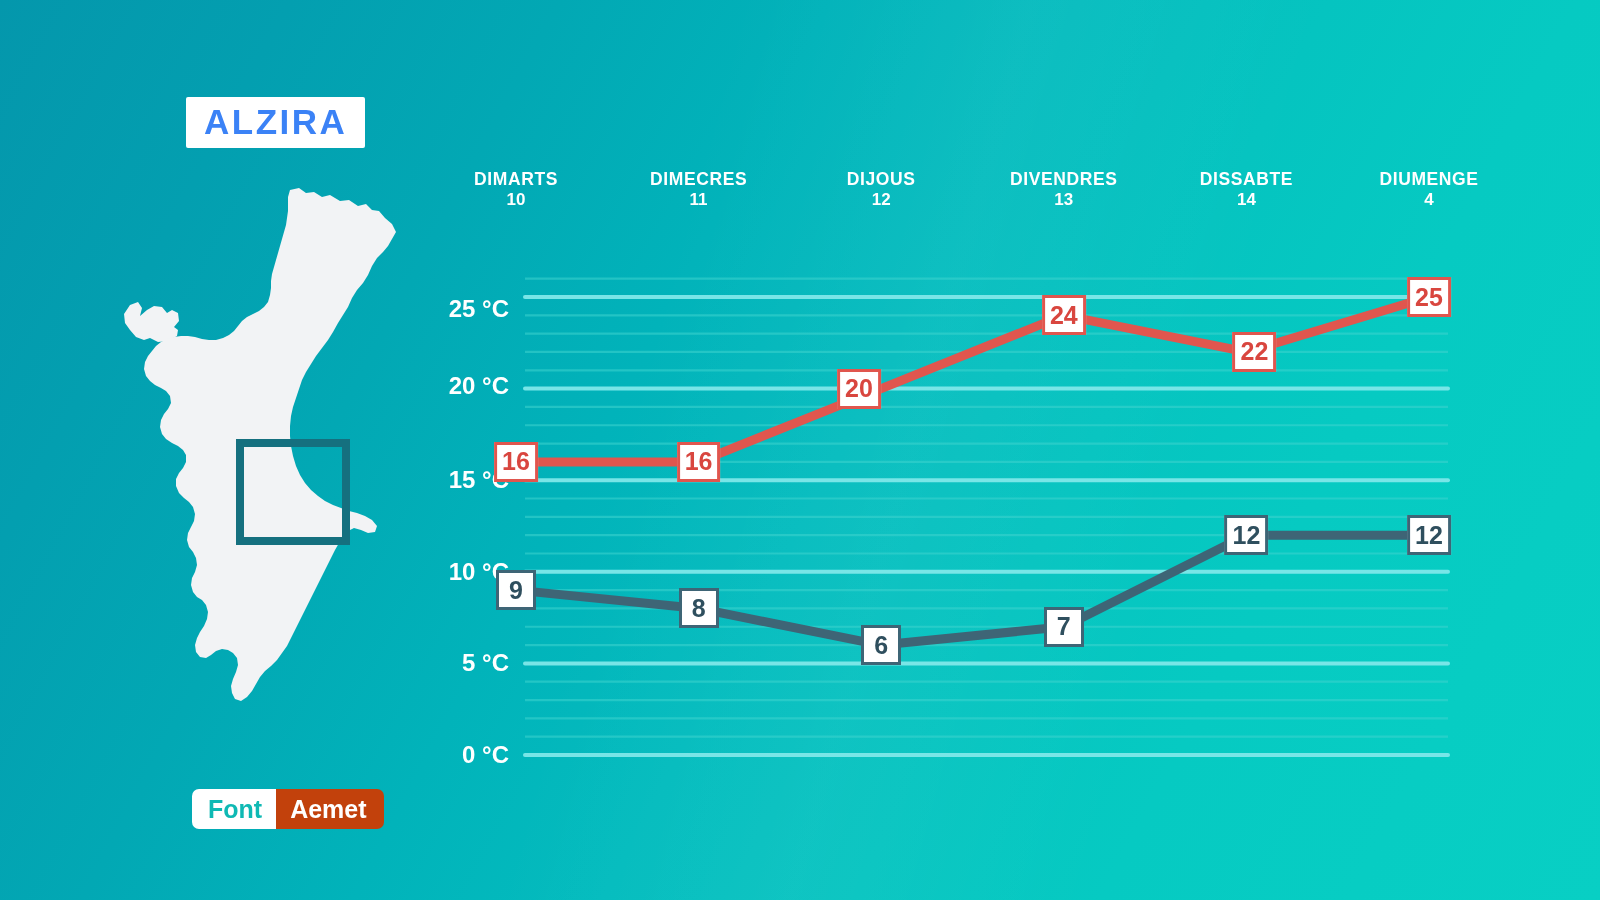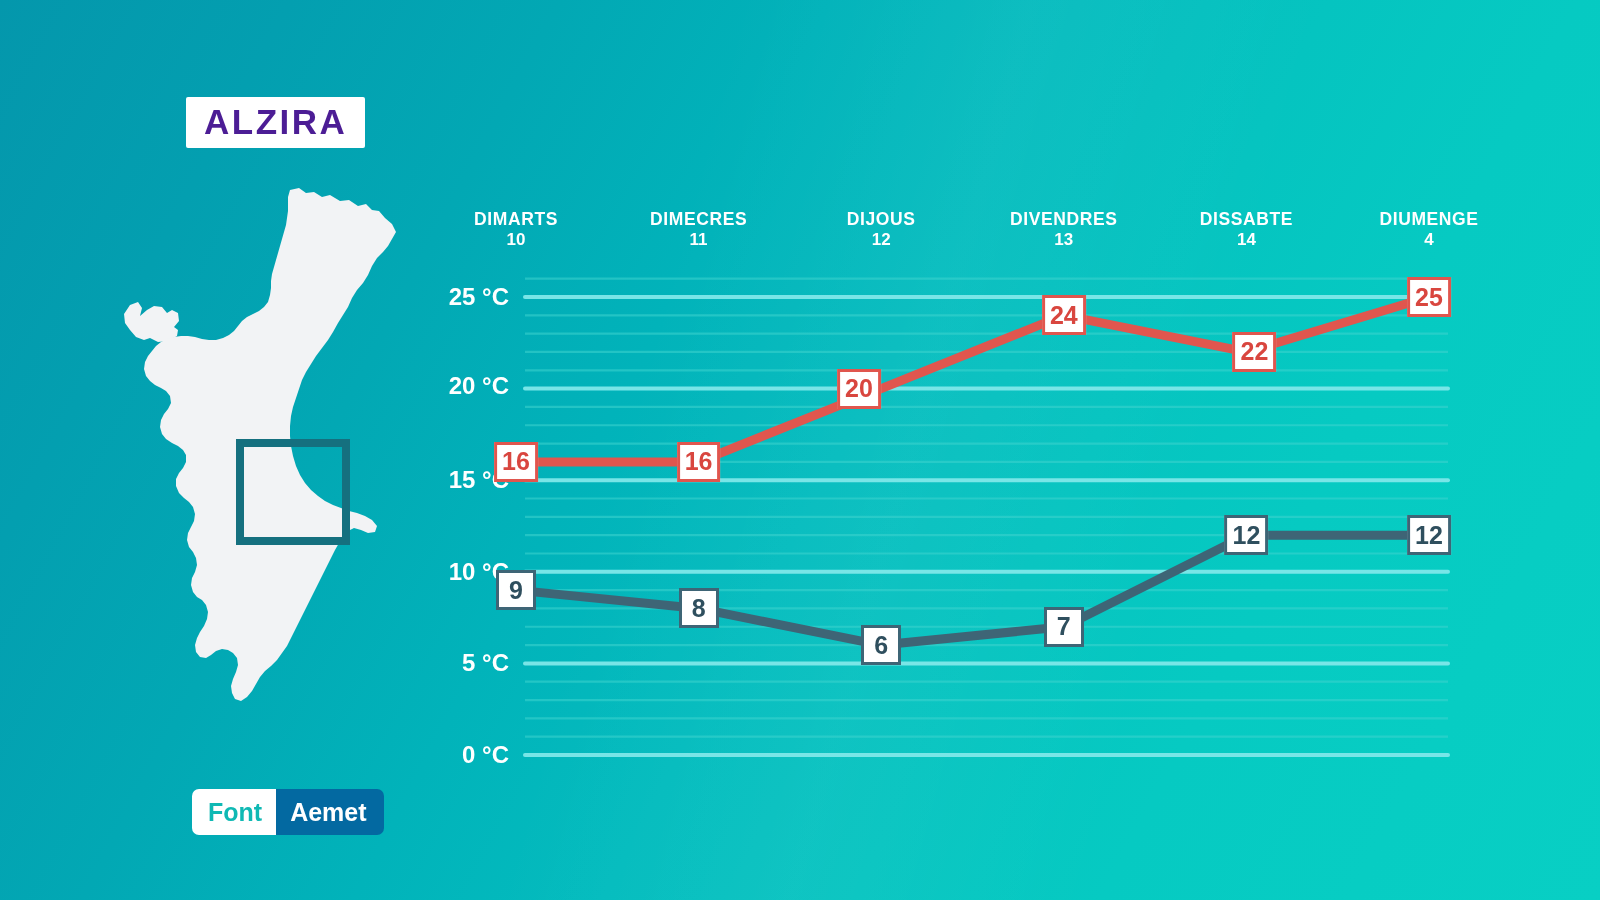--- a/index.html
+++ b/index.html
@@ -32,58 +32,57 @@
 
   
   #title-badge {
     position:absolute; left:186px; top:97px;
     background:#ffffff;
     padding:7px 18px 9px 18px;
     border-radius:2px;
   }
   #title-badge .title-text {
     font-size:35px; font-weight:bold; letter-spacing:2.5px;
-    color:#4c1d95; line-height:1; white-space:nowrap;
+    color:#3b82f6; line-height:1; white-space:nowrap;
   }
 
   
   #map-wrap { position:absolute; left:100px; top:180px; width:320px; height:580px; }
   #map-wrap svg { display:block; width:100%; height:100%; }
 
   
   #source-badge {
     position:absolute; left:192px; top:789px;
-    height:46px; display:flex; align-items:stretch;
+    height:40px; display:flex; align-items:stretch;
     border-radius:7px; overflow:hidden;
   }
   #source-label {
     background:#ffffff; color:#0fb9b4;
     font-size:25px; font-weight:bold;
     display:flex; align-items:center; padding:0 14px 0 16px;
   }
   #source-value {
-    background:#0369a1; color:#ffffff;
+    background:#c2410c; color:#ffffff;
     font-size:25px; font-weight:bold;
     display:flex; align-items:center; padding:0 17px 0 14px;
   }
 
   
   #chart {
     position:absolute;
     left:430px; top:170px;
     width:1060px; height:560px;
   }
   #day-headers {
     position:absolute; left:0; top:0; width:100%; height:52px;
   }
   .day-col {
     position:absolute; top:0; transform:translateX(-50%);
     text-align:center; color:#ffffff; line-height:1.12;
     white-space:nowrap;
-    margin-top:40px;
   }
   .day-name { font-size:17.5px; font-weight:bold; letter-spacing:0.6px; }
   .day-num  { font-size:17px;  font-weight:bold; }
 
   #plot {
     position:absolute; left:0; top:55px;
     width:1060px; height:475px;
   }
   #grid-svg, #series-svg {
     position:absolute; left:0; top:0; width:1060px; height:475px;
@@ -223,21 +222,21 @@
       </svg>
     <svg id="series-svg">
         <polyline points="86,236.88 268.6,236.88 451.2,163.60000000000002 633.8,90.32 816.4,126.95999999999998 999,72" fill="none" stroke="#e0564e" stroke-width="9" stroke-linejoin="round" stroke-linecap="round"></polyline>
         <polyline points="86,365.12 268.6,383.44 451.2,420.08 633.8,401.76 816.4,310.15999999999997 999,310.15999999999997" fill="none" stroke="#3e6576" stroke-width="9" stroke-linejoin="round" stroke-linecap="round"></polyline>
       </svg>
   <div class="axis-label" style="top: 530px; left: 0px; width: 79px;">0 °C</div>
       <div class="axis-label" style="top: 438.4px; left: 0px; width: 79px;">5 °C</div>
       <div class="axis-label" style="top: 346.8px; left: 0px; width: 79px;">10 °C</div>
       <div class="axis-label" style="top: 255.2px; left: 0px; width: 79px;">15 °C</div>
       <div class="axis-label" style="top: 161px; left: 0px; width: 79px;">20 °C</div>
-      <div class="axis-label" style="top: 72px; left: 0px; width: 79px;">25 °C</div>
+      <div class="axis-label" style="top: 84px; left: 0px; width: 79px;">25 °C</div>
       <div class="pt-box pt-max" style="left: 86px; top: 236.88px;">16</div>
       <div class="pt-box pt-max" style="left: 268.6px; top: 236.88px;">16</div>
       <div class="pt-box pt-max" style="left: 429px; top: 163.6px;">20</div>
       <div class="pt-box pt-max" style="left: 633.8px; top: 90.32px;">24</div>
       <div class="pt-box pt-max" style="left: 816.4px; top: 126.96px; margin-left: 8px;">22</div>
       <div class="pt-box pt-max" style="left: 999px; top: 72px;">25</div>
       <div class="pt-box pt-min" style="left: 86px; top: 365.12px;">9</div>
       <div class="pt-box pt-min" style="left: 268.6px; top: 383.44px;">8</div>
       <div class="pt-box pt-min" style="left: 451.2px; top: 420.08px;">6</div>
       <div class="pt-box pt-min" style="left: 633.8px; top: 401.76px;">7</div>

